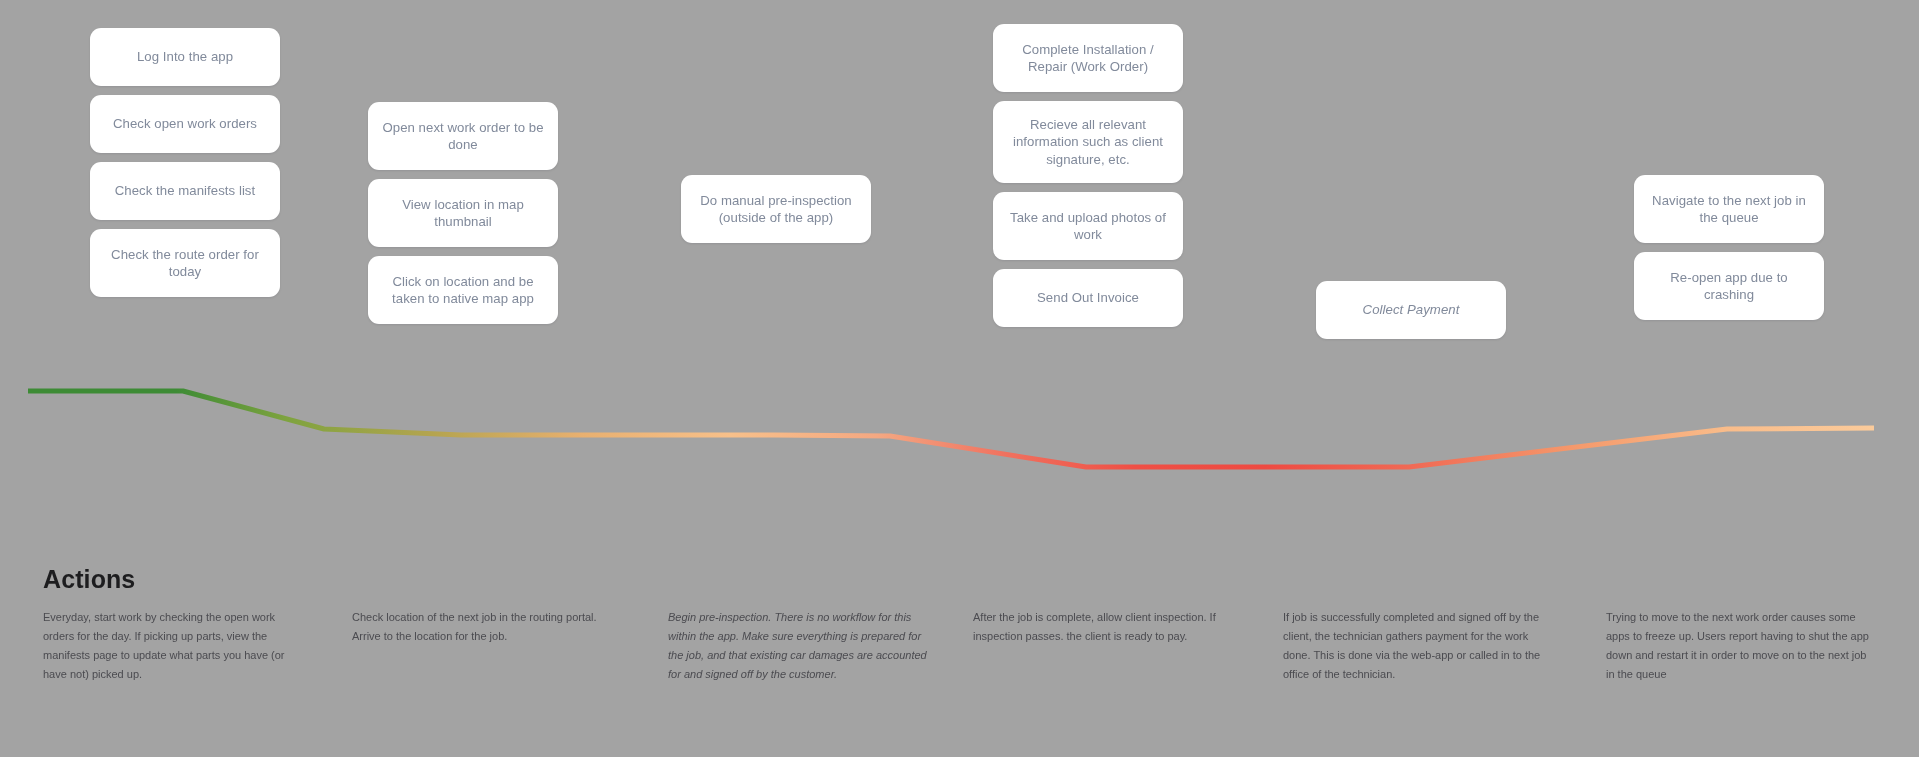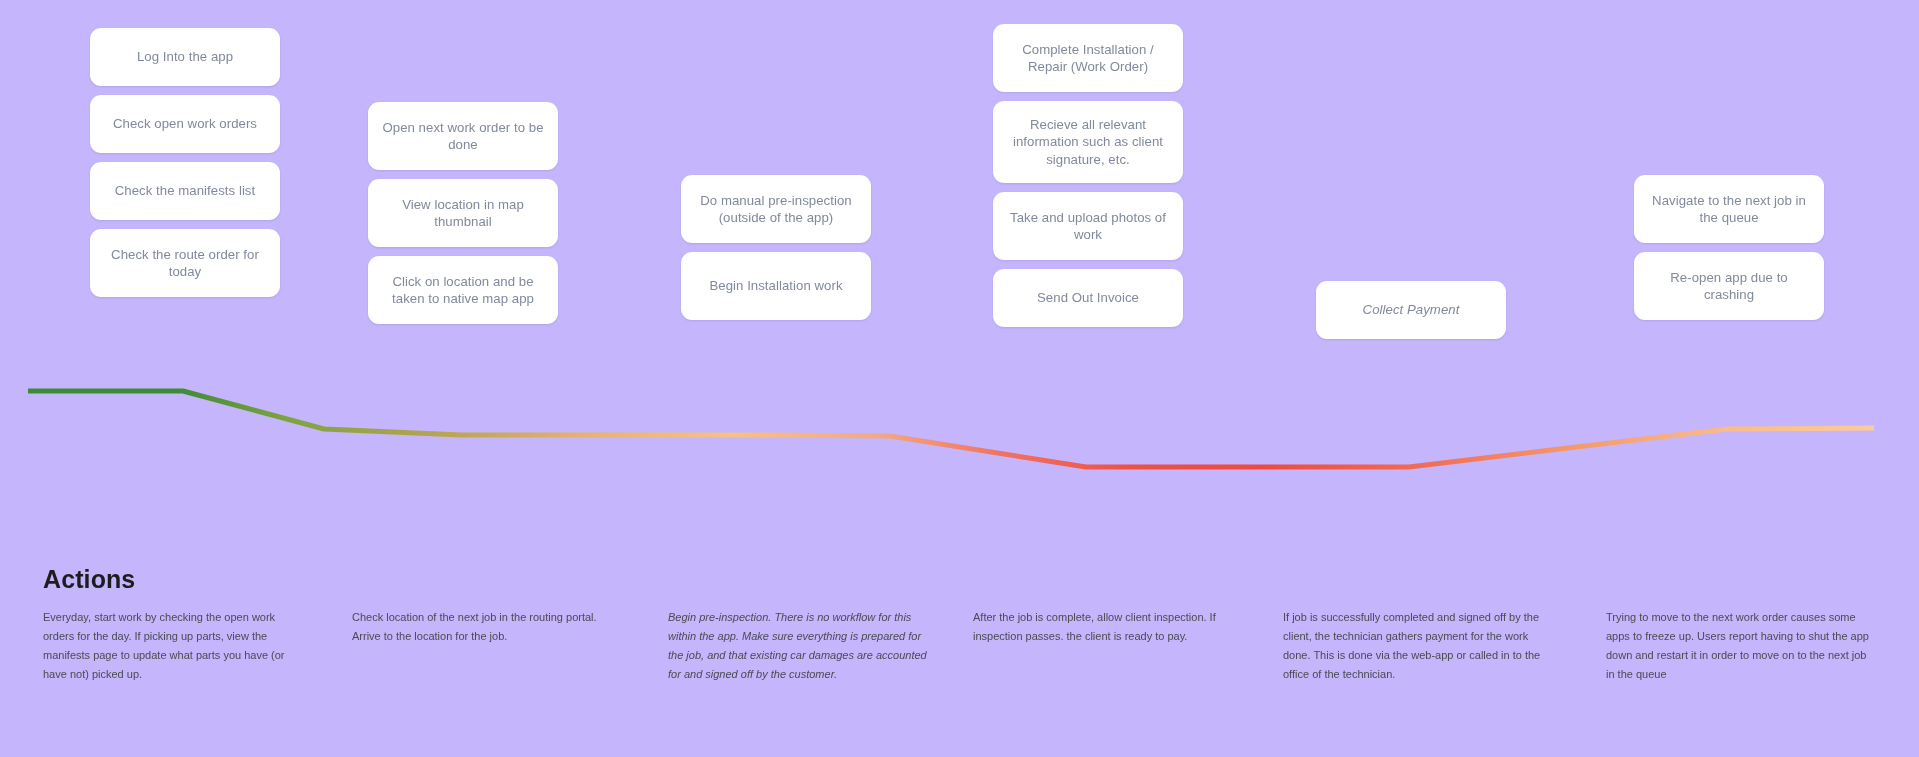--- a/index.html
+++ b/index.html
@@ -8,21 +8,21 @@
     width: 1919px;
     height: 757px;
     background: #f7f7f7;
     font-family: "Liberation Sans", sans-serif;
     overflow: hidden;
   }
   #board {
     position: relative;
     width: 1919px;
     height: 757px;
-    background: #c4b5fd;
+    background: #a3a3a3;
   }
 
   
   #journey-svg {
     position: absolute;
     left: 0; top: 0;
     width: 1919px;
     height: 500px;
     pointer-events: none;
   }
@@ -162,23 +162,20 @@
           <span class="card-label">View location in map thumbnail</span>
         </div>
         <div class="card" style="height: 68px;">
           <span class="card-label">Click on location and be taken to native map app</span>
         </div>
       </div>
       <div class="column" style="left: 681px; top: 175px; width: 190px;">
         <div class="card" style="height: 68px;">
           <span class="card-label">Do manual pre-inspection (outside of the app)</span>
         </div>
-        <div class="card" style="height: 68px;">
-          <span class="card-label">Begin Installation work</span>
-        </div>
       </div>
       <div class="column" style="left: 993px; top: 24px; width: 190px;">
         <div class="card" style="height: 68px;">
           <span class="card-label">Complete Installation / Repair (Work Order)</span>
         </div>
         <div class="card" style="height: 82px;">
           <span class="card-label">Recieve all relevant information such as client signature, etc.</span>
         </div>
         <div class="card" style="height: 68px;">
           <span class="card-label">Take and upload photos of work</span>

